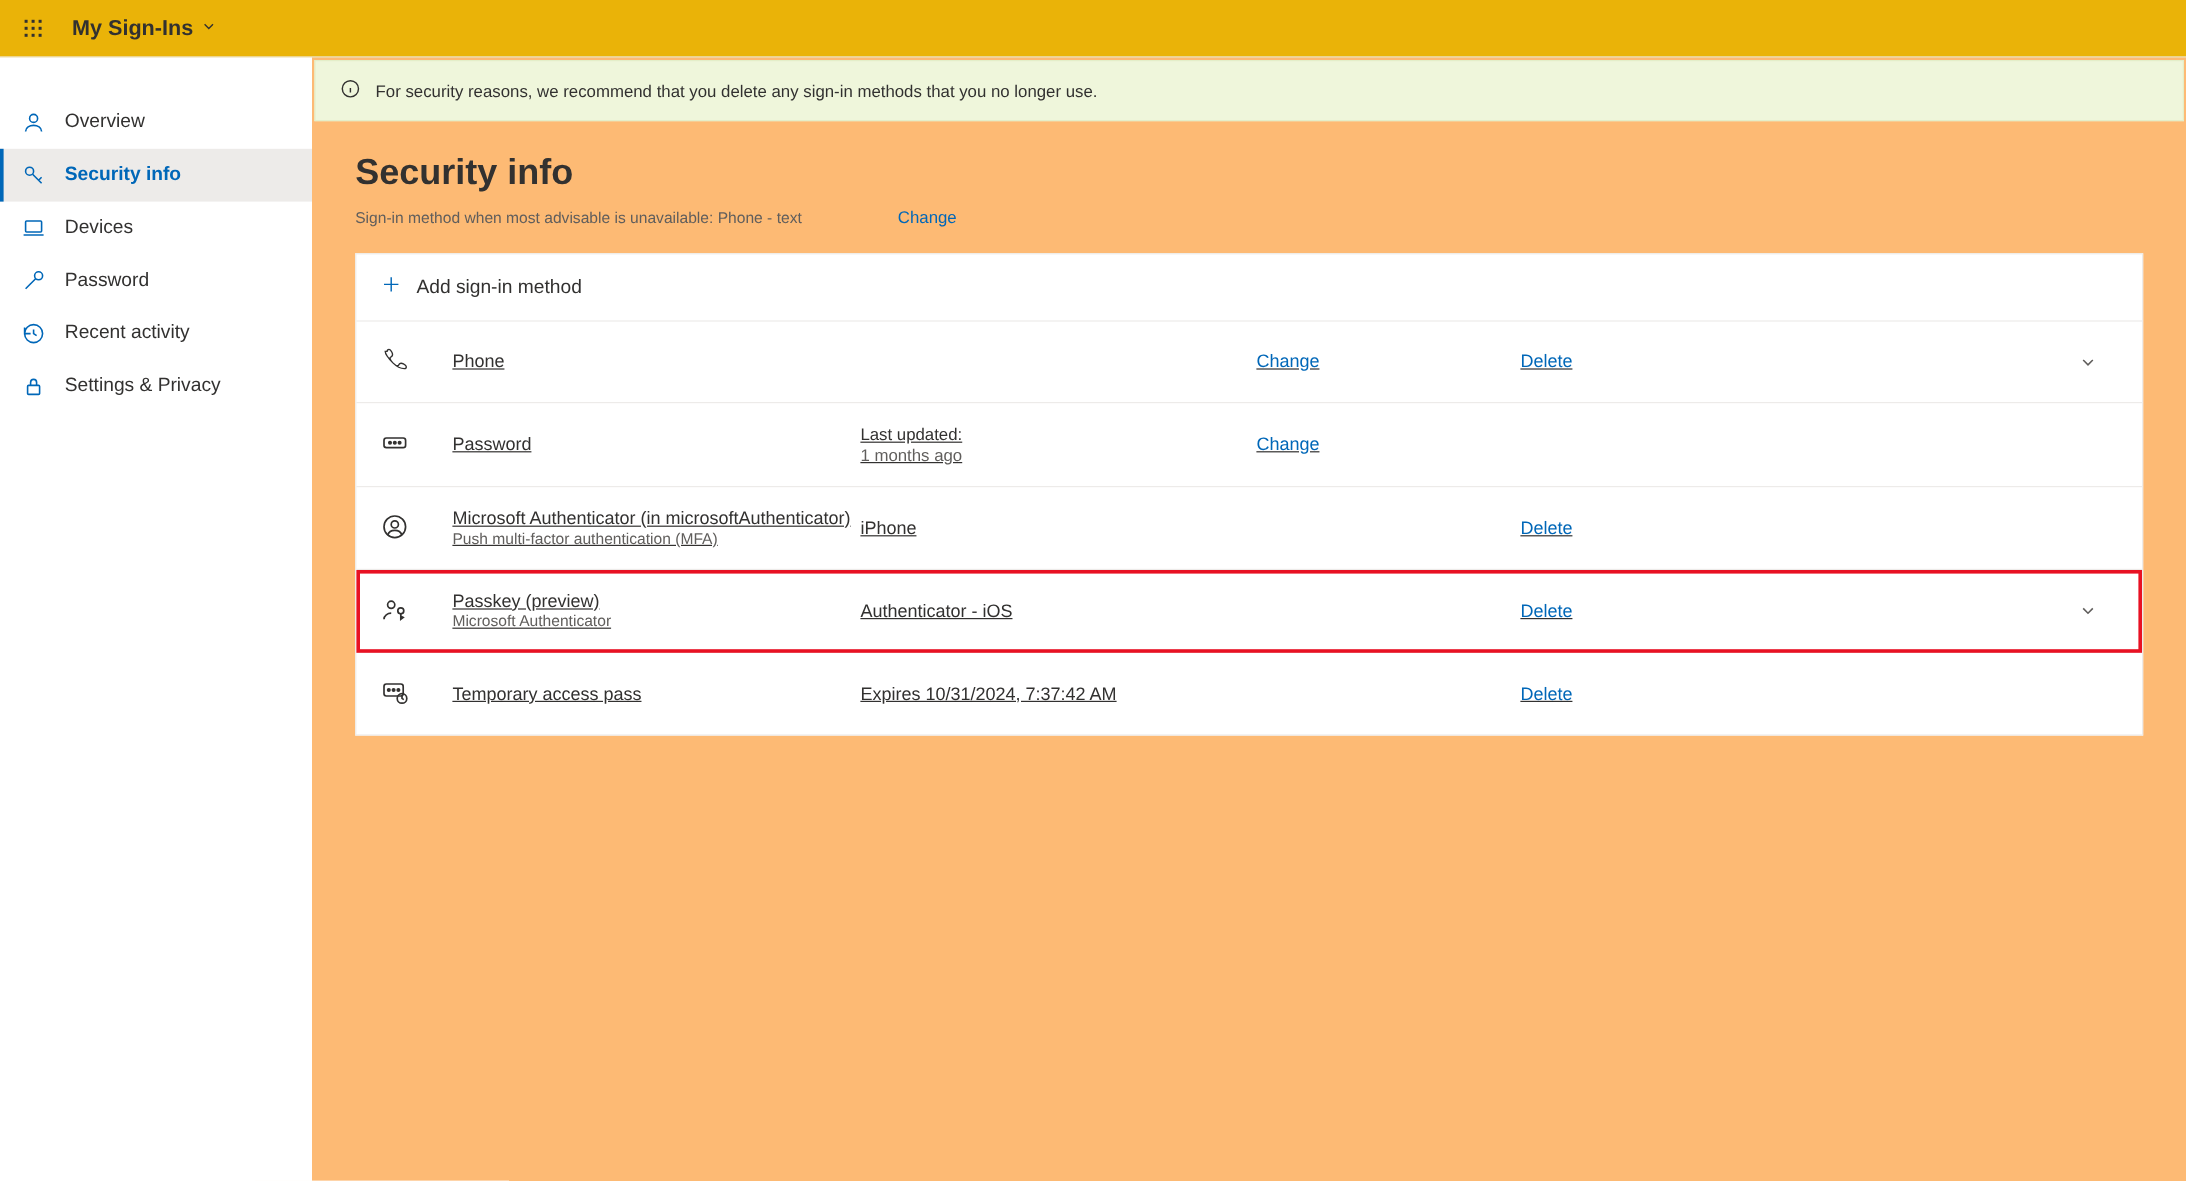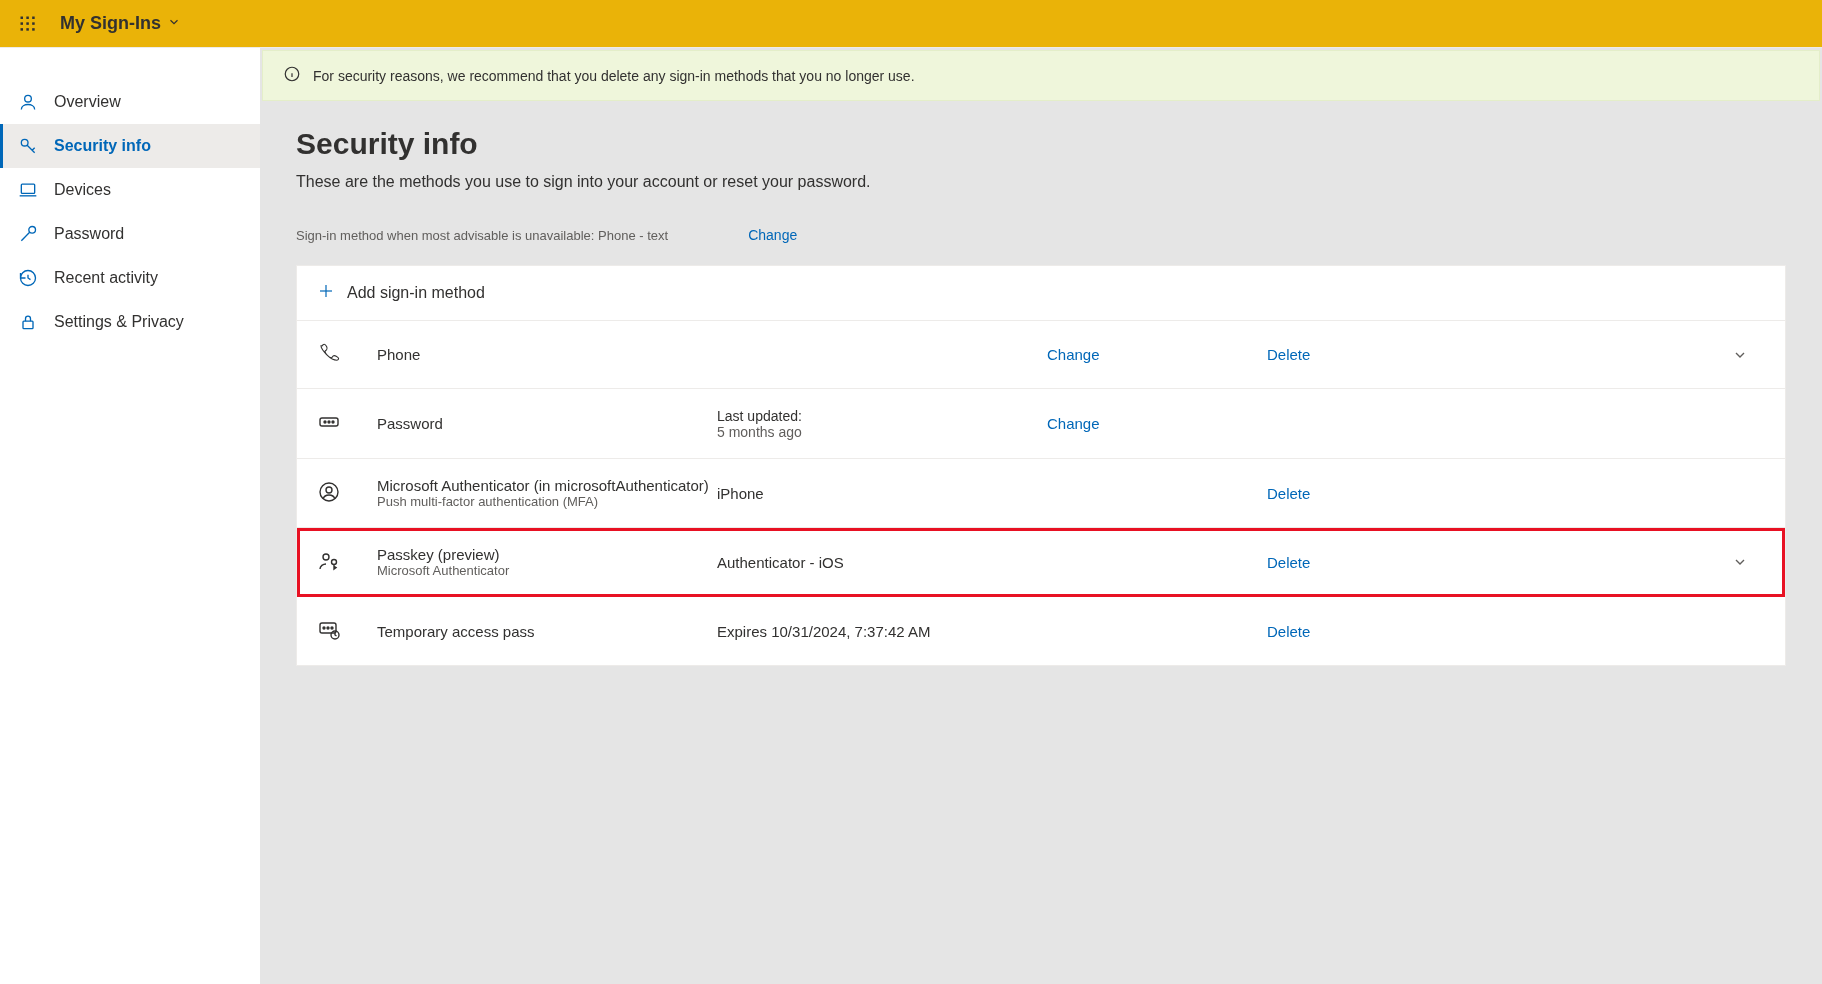--- a/index.html
+++ b/index.html
@@ -16,37 +16,37 @@
 
   
   .sidebar { width: 260px; background: #fff; padding-top: 32px; }
   .nav-item { display: flex; align-items: center; gap: 16px; padding: 12px 18px; cursor: pointer; font-size: 16px; color: #323130; }
   .nav-item.active { background: #edebe9; color: #0067b8; border-left: 3px solid #0067b8; padding-left: 15px; font-weight: 600; }
   .nav-item .nav-icon { width: 20px; display: flex; justify-content: center; }
   .nav-item.active .nav-icon svg { stroke: #0067b8; fill: none; }
   .nav-icon svg { stroke: #0067b8; fill: none; }
 
   
-  .main { flex: 1; background: #e5e5e5; display: flex; flex-direction: column; }
+  .main { flex: 1; background: #fdba74; display: flex; flex-direction: column; }
   .banner { background: #eff6db; border: 1px solid #e4eec9; padding: 14px 20px; margin: 2px; display: flex; align-items: center; gap: 12px; font-size: 14px; color: #323130; }
   .banner svg { width: 18px; height: 18px; flex-shrink: 0; }
 
   .content { padding: 24px 36px 40px 36px; }
   .page-title { font-size: 30px; font-weight: 600; margin-bottom: 12px; }
   .page-sub { font-size: 16px; color: #323130; margin-bottom: 36px; }
   .advisable { font-size: 18px; margin-bottom: 4px; }
   .fallback-row { display: flex; align-items: flex-end; gap: 80px; font-size: 13px; color: #605e5c; margin-bottom: 22px; }
   .link { color: #0067b8; cursor: pointer; font-size: 14px; }
 
   
   .panel { background: #fff; border: 1px solid #edebe9; }
   .add-row { display: flex; align-items: center; gap: 12px; padding: 16px 20px; border-bottom: 1px solid #edebe9; cursor: pointer; font-size: 16px; }
   .add-row svg { width: 18px; height: 18px; stroke: #0067b8; }
 
-  .method-row { display: grid; grid-template-columns: 60px 340px 330px 220px 1fr 50px; align-items: center; padding: 18px 20px; border-bottom: 1px solid #edebe9; min-height: 68px; }
+  .method-row { display: grid; grid-template-columns: 60px 340px 330px 220px 1fr 50px; align-items: center; padding: 18px 20px; border-bottom: 1px solid #edebe9; min-height: 68px; text-decoration: underline; }
   .method-row:last-child { border-bottom: none; }
   .method-row.highlight { outline: 3px solid #e81123; outline-offset: -3px; }
   .method-icon svg { width: 24px; height: 24px; }
   .method-name { font-size: 15px; }
   .method-name .sub { font-size: 13px; color: #605e5c; display: block; }
   .method-detail { font-size: 15px; }
   .method-detail .label { font-size: 14px; }
   .method-detail .sub { font-size: 14px; color: #605e5c; display: block; }
   .action { color: #0067b8; cursor: pointer; font-size: 15px; }
   .chev { display: flex; justify-content: center; }
@@ -150,21 +150,20 @@
             <circle cx="12" cy="12" r="9"></circle>
             <line x1="12" y1="8" x2="12" y2="8"></line>
             <line x1="12" y1="11" x2="12" y2="16"></line>
           </svg>
       </span>
       <span>For security reasons, we recommend that you delete any sign-in methods that you no longer use.</span>
     </div>
 
     <div class="content">
       <h1 class="page-title">Security info</h1>
-      <p class="page-sub">These are the methods you use to sign into your account or reset your password.</p>
 
       <div class="fallback-row">
         <span>Sign-in method when most advisable is unavailable: Phone - text</span>
         <span class="link">Change</span>
       </div>
 
       <div class="panel">
         <div class="add-row">
           <span>
             <svg viewBox="0 0 24 24" fill="none" stroke-width="1.6">
@@ -201,21 +200,21 @@
                 <circle cx="8" cy="12" r="1" fill="#323130"></circle>
                 <circle cx="12" cy="12" r="1" fill="#323130"></circle>
                 <circle cx="16" cy="12" r="1" fill="#323130"></circle>
               </svg>
           </div>
           <div class="method-name">
             <span>Password</span>
           </div>
           <div class="method-detail">
             <span class="label">Last updated:</span>
-            <span class="sub">5 months ago</span>
+            <span class="sub">1 months ago</span>
           </div>
           <div><span class="action">Change</span></div>
           <div></div>
           <div></div>
         </div>
 
         <div class="method-row">
           <div class="method-icon">
             <svg viewBox="0 0 24 24" fill="none" stroke="#323130" stroke-width="1.4">
                 <circle cx="12" cy="12" r="9"></circle>

